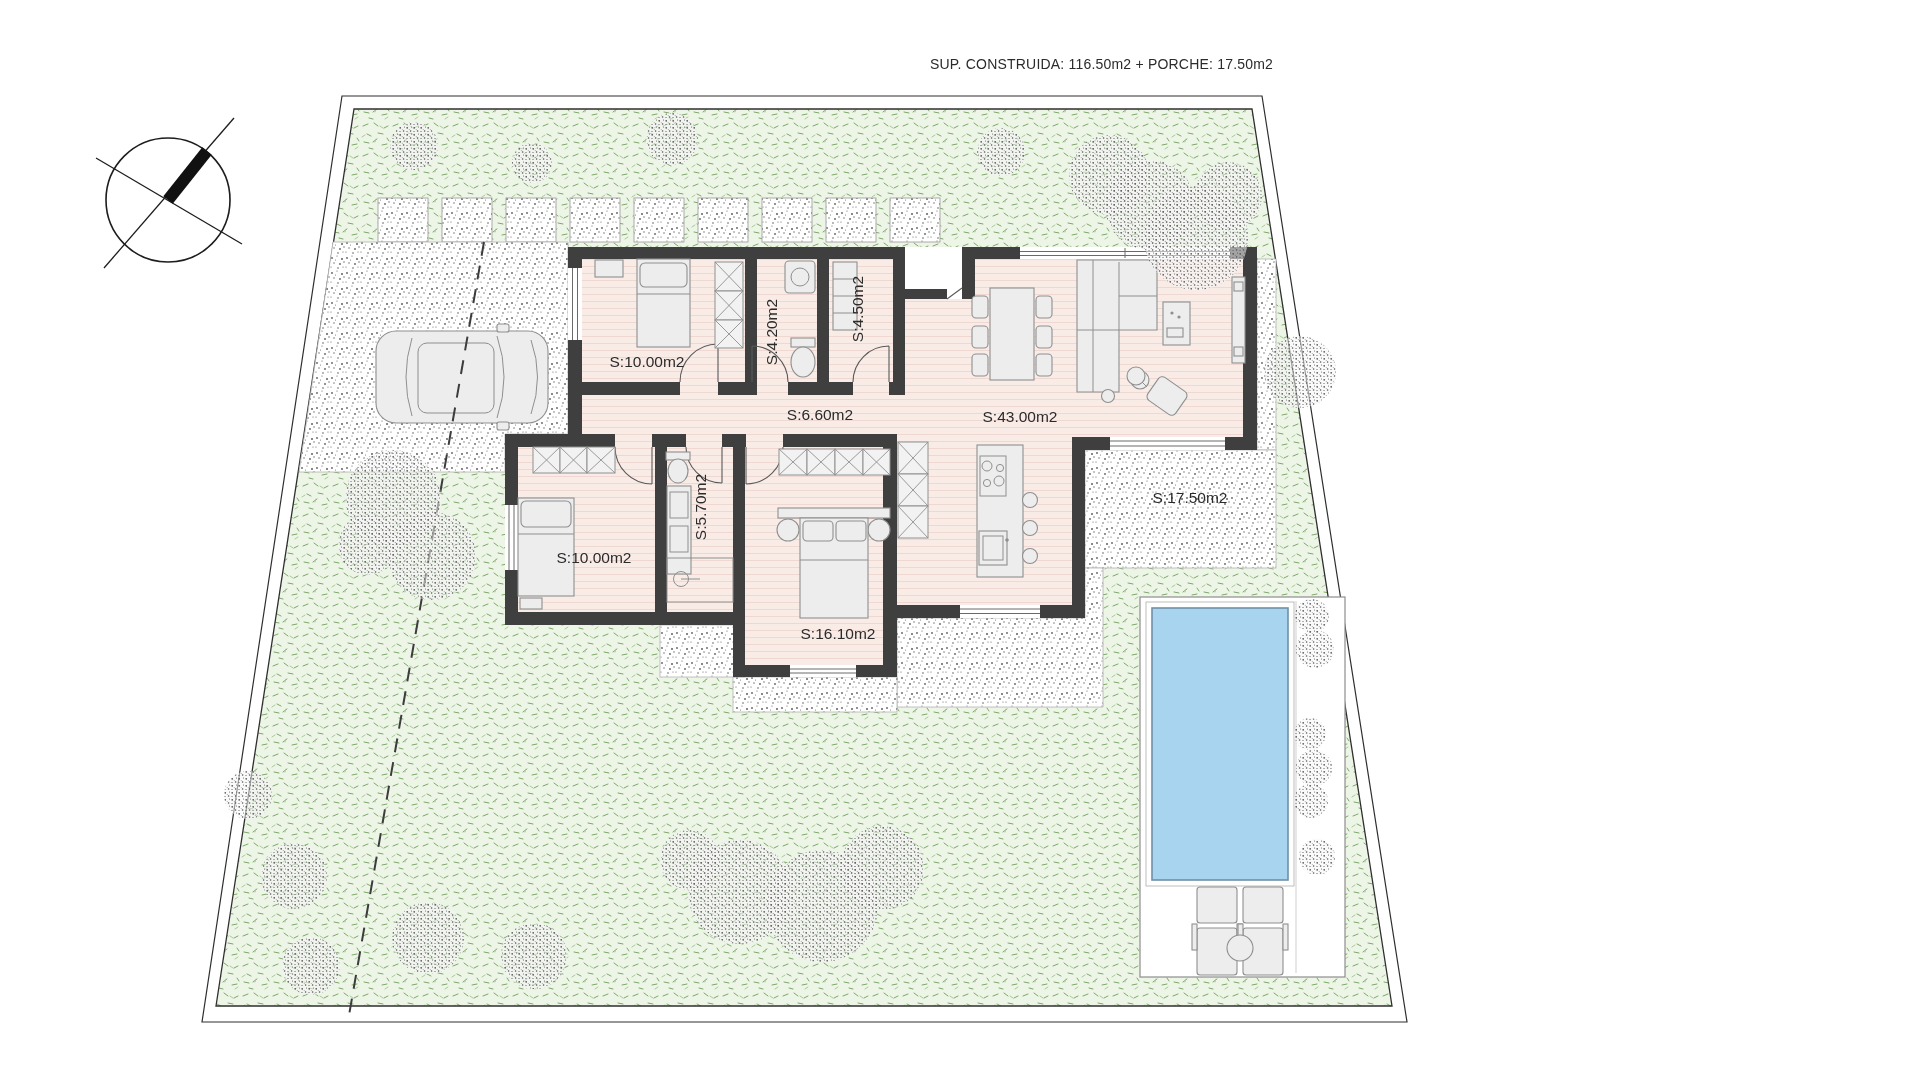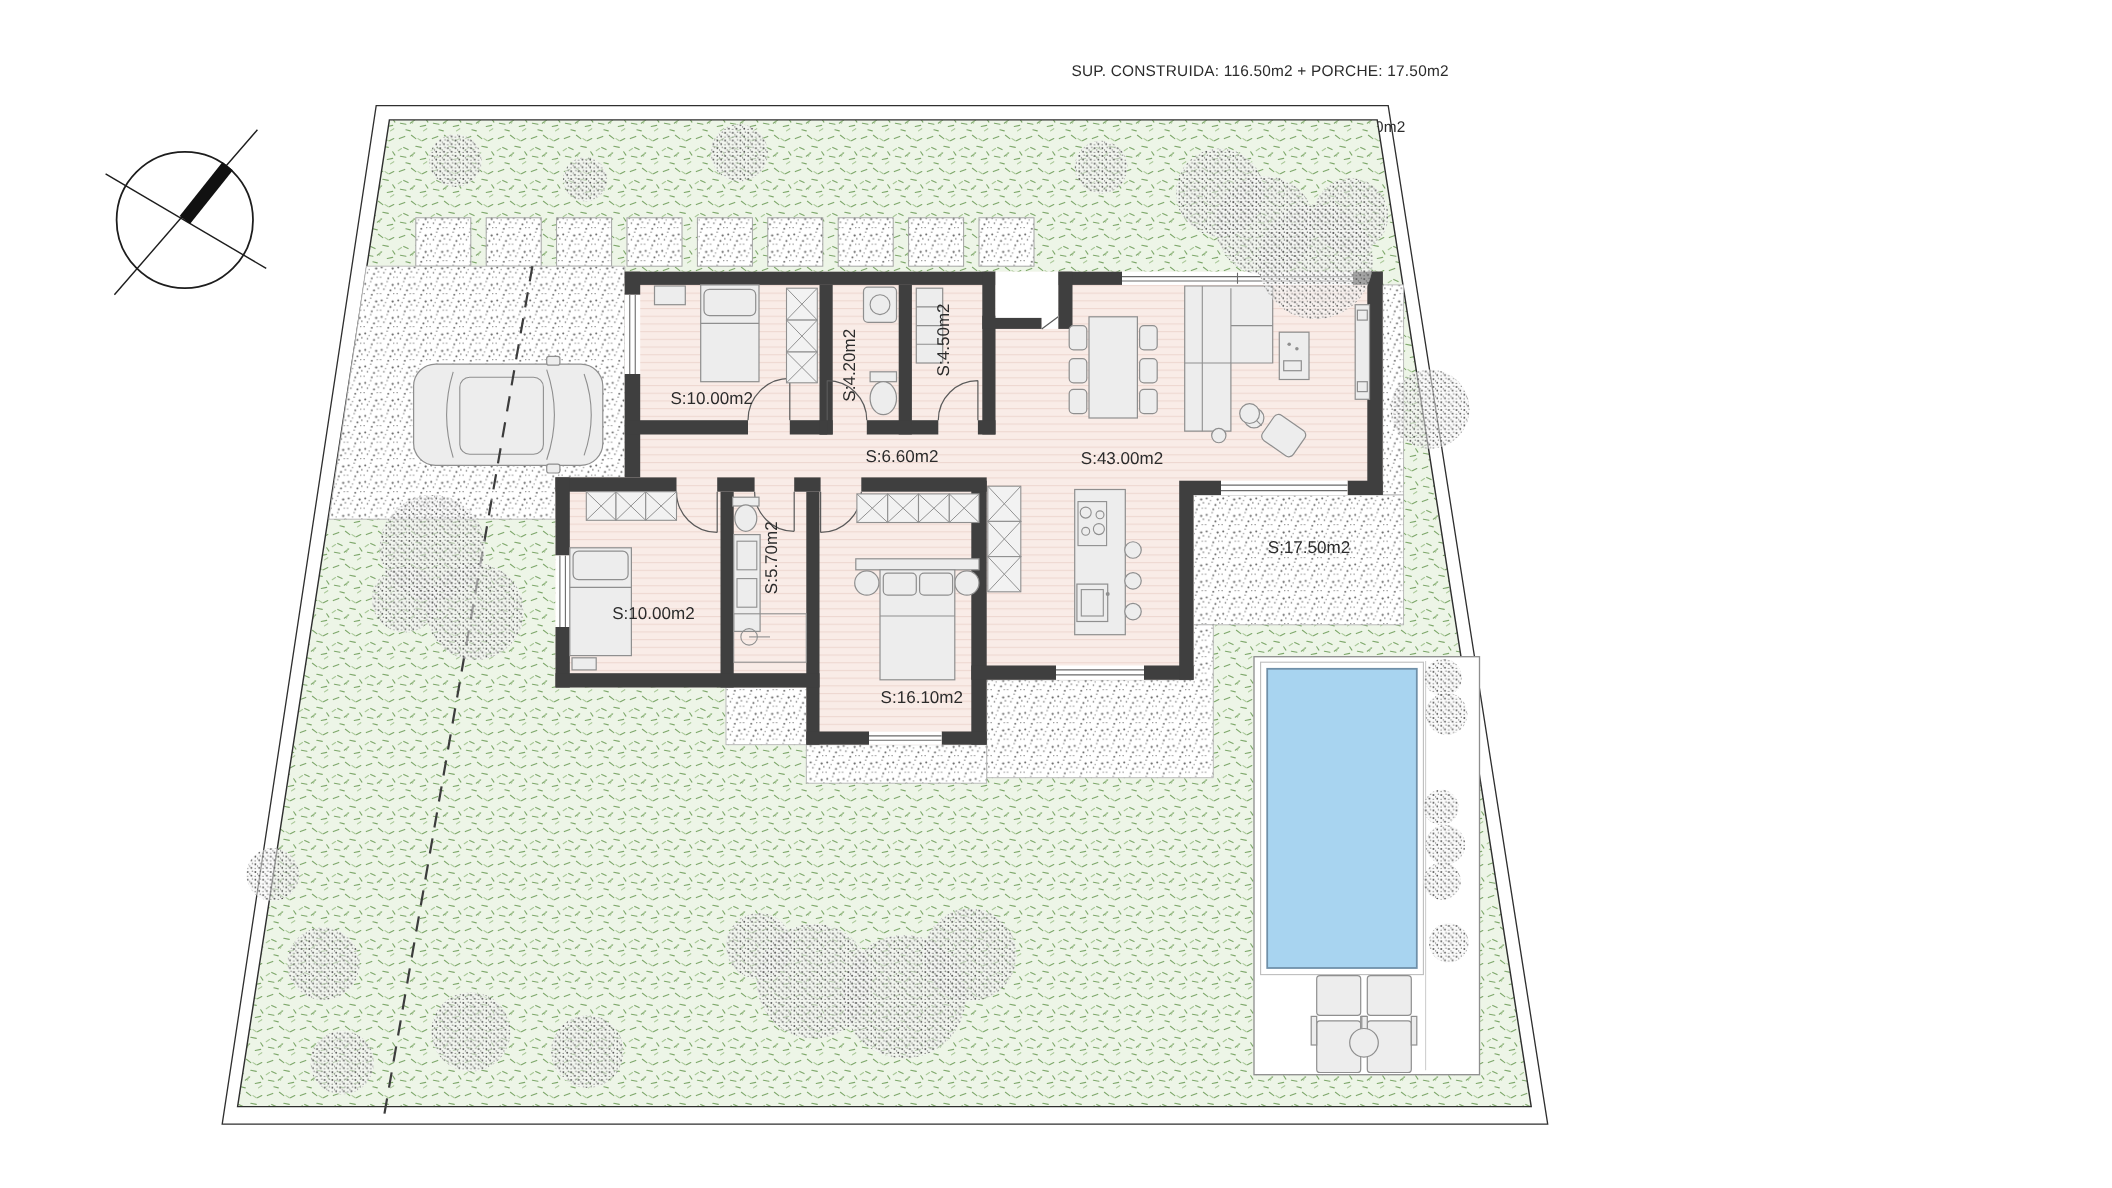--- a/index.html
+++ b/index.html
@@ -2,21 +2,21 @@
 <html style="--c-text: #2b2b2b; --c-wall: #3f3f3f; --c-boundary: #2f2f2f; --c-lawn: #edf5e7; --c-lawn_marks: #7da76a; --c-floor: #f9ece7; --c-floor_stripes: #eed8d1; --c-pool_water: #a8d4f0; --c-pool_edge: #6f8fa8; --c-furniture: #ededed;"><head>
 <meta charset="utf-8">
 <style>
   :root{
     --c-text:#2b2b2b; --c-wall:#3f3f3f; --c-pool_water:#a8d4f0; --c-pool_edge:#6f8fa8;
     --c-boundary:#2f2f2f; --c-furniture:#ededed;
   }
   html,body{margin:0;padding:0;background:#fff;}
   #stage{position:relative;width:1920px;height:1080px;background:#fff;overflow:hidden;
          font-family:"Liberation Sans",sans-serif;}
-  #plan-title{position:absolute;left:974px;top:22px;color:var(--c-text);
+  #plan-title{position:absolute;left:930px;top:22px;color:var(--c-text);
               font-size:14px;line-height:17px;letter-spacing:.2px;white-space:pre;}
   svg{position:absolute;left:0;top:0;}
   .lawn{fill:url(#grass);stroke:var(--c-boundary);stroke-width:1.3;}
   .bound{fill:none;stroke:var(--c-boundary);stroke-width:1.2;}
   .speck{fill:url(#gravel);stroke:#b3b3b3;stroke-width:.8;}
   .stone{fill:url(#gravel);stroke:#a3a3a3;stroke-width:.9;}
   .wall{fill:var(--c-wall);}
   .winbox{fill:#ffffff;}
   .winline{stroke:#6a6a6a;stroke-width:1;fill:none;}
   .door{stroke:#5a5a5a;stroke-width:1.1;fill:none;}

